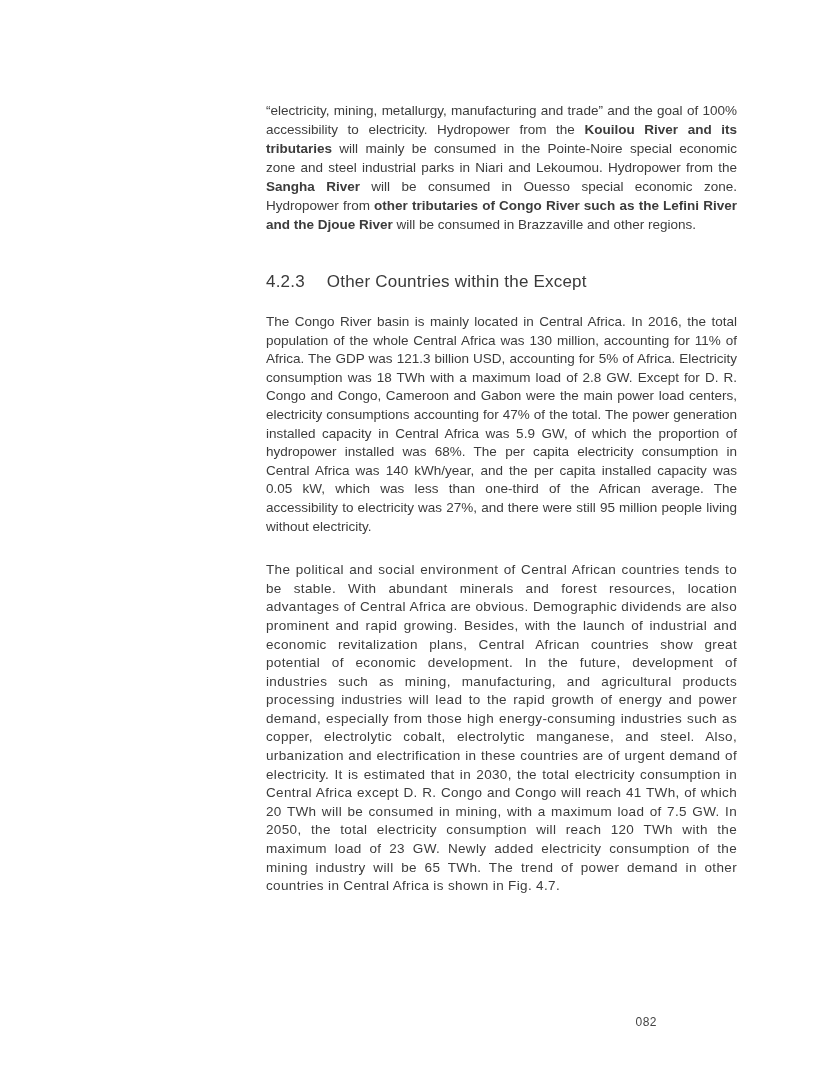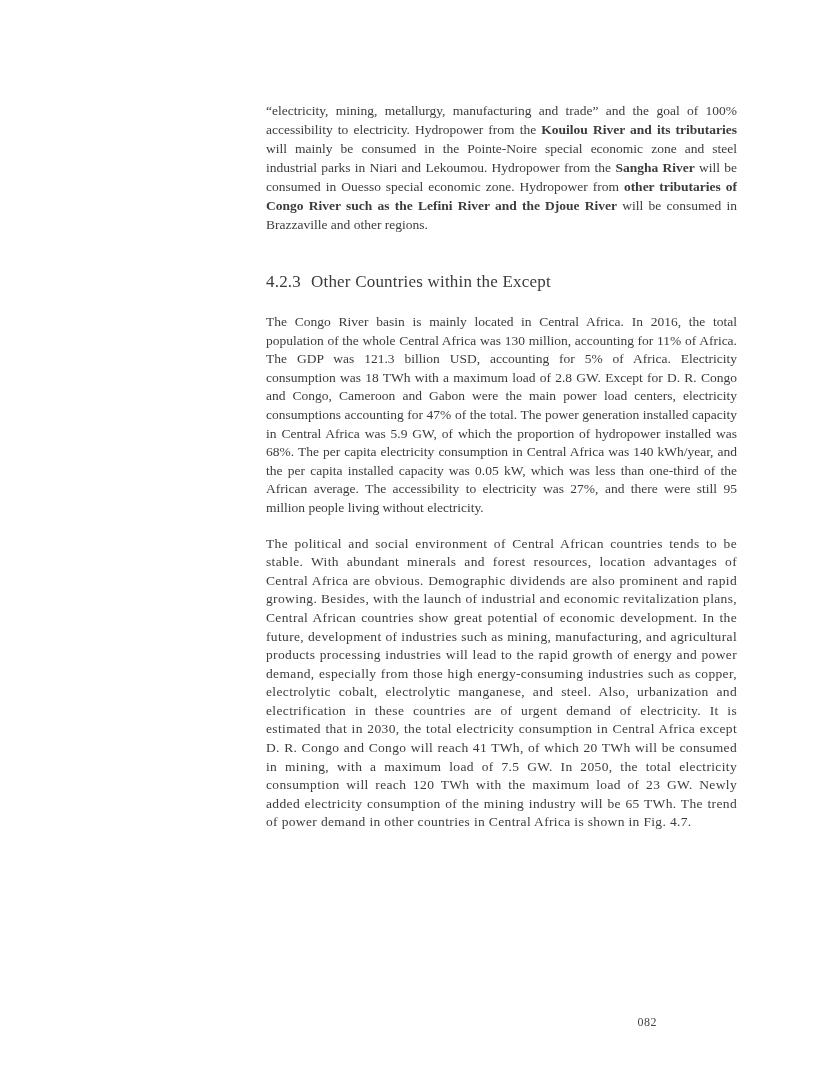--- a/index.html
+++ b/index.html
@@ -5,21 +5,21 @@
   html, body {
     margin: 0;
     padding: 0;
     background: #ffffff;
   }
   .page {
     position: relative;
     width: 751px;
     height: 1092px;
     background: #ffffff;
-    font-family: Liberation Serif, serif;
+    font-family: Liberation Sans, sans-serif;
     color: #3c3c3c;
     overflow: hidden;
     border-radius: 31px;
   }
   .content {
     position: absolute;
     left: 266px;
     top: 101px;
     width: 471px;
   }
@@ -37,24 +37,24 @@
     line-height: 19px;
   }
   .section-heading {
     margin: 38px 0 21px 0;
     font-size: 17px;
     font-weight: 400;
     color: #3a3a3a;
     letter-spacing: 0.2px;
   }
   .section-heading .sec-num {
-    margin-right: 10px;
+    margin-right: 22px;
   }
   .par-2 {
-    margin-bottom: 17px;
+    margin-bottom: 25px;
   }
   .par-3 {
     letter-spacing: 0.35px;
   }
   .page-number {
     position: absolute;
     top: 1015px;
     right: 94px;
     font-size: 12px;
     color: #444444;

